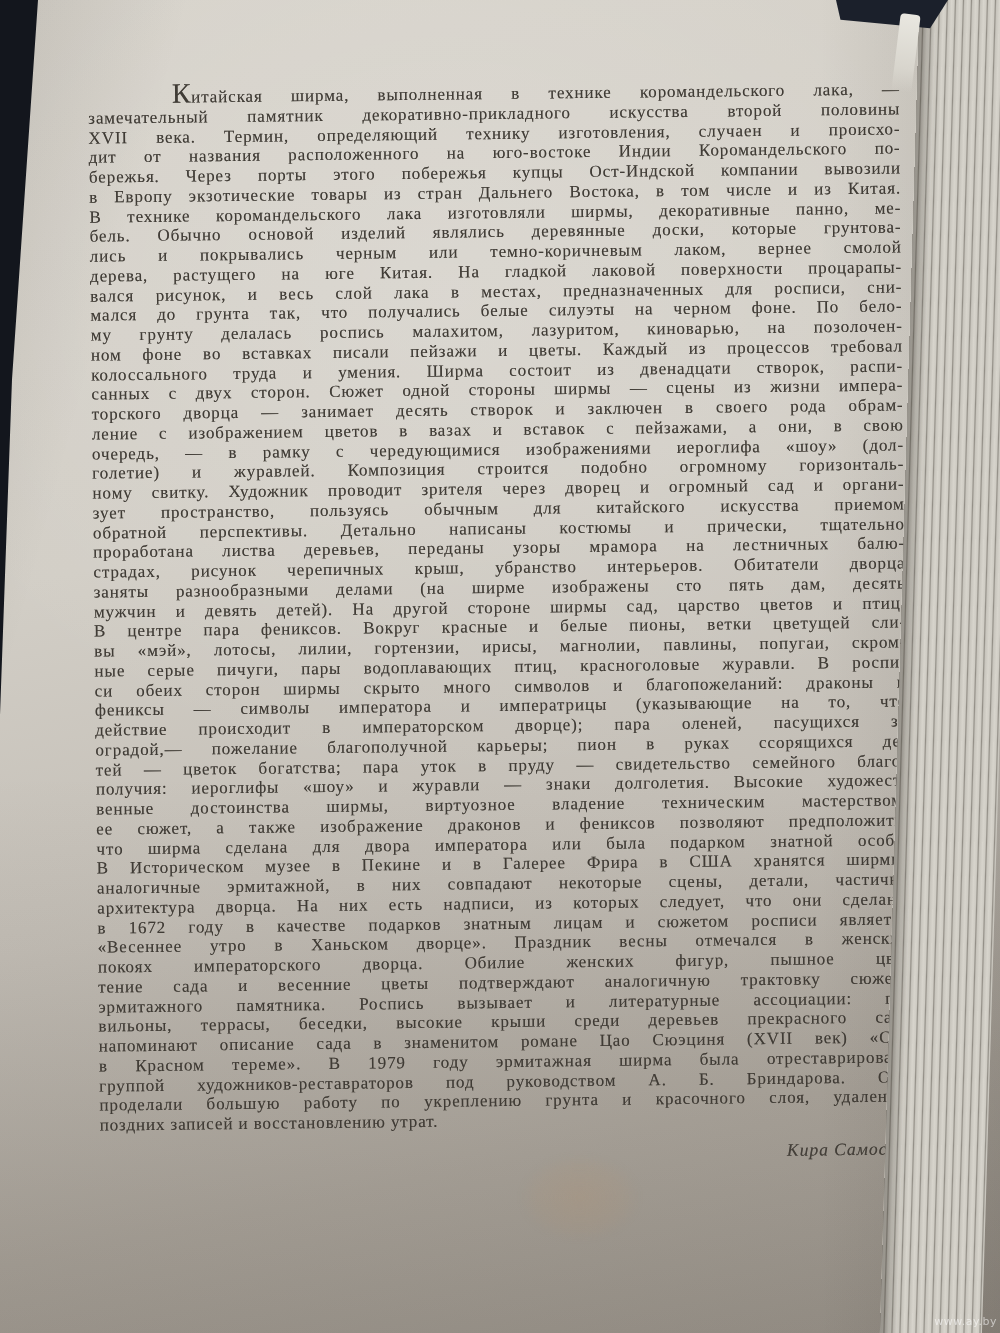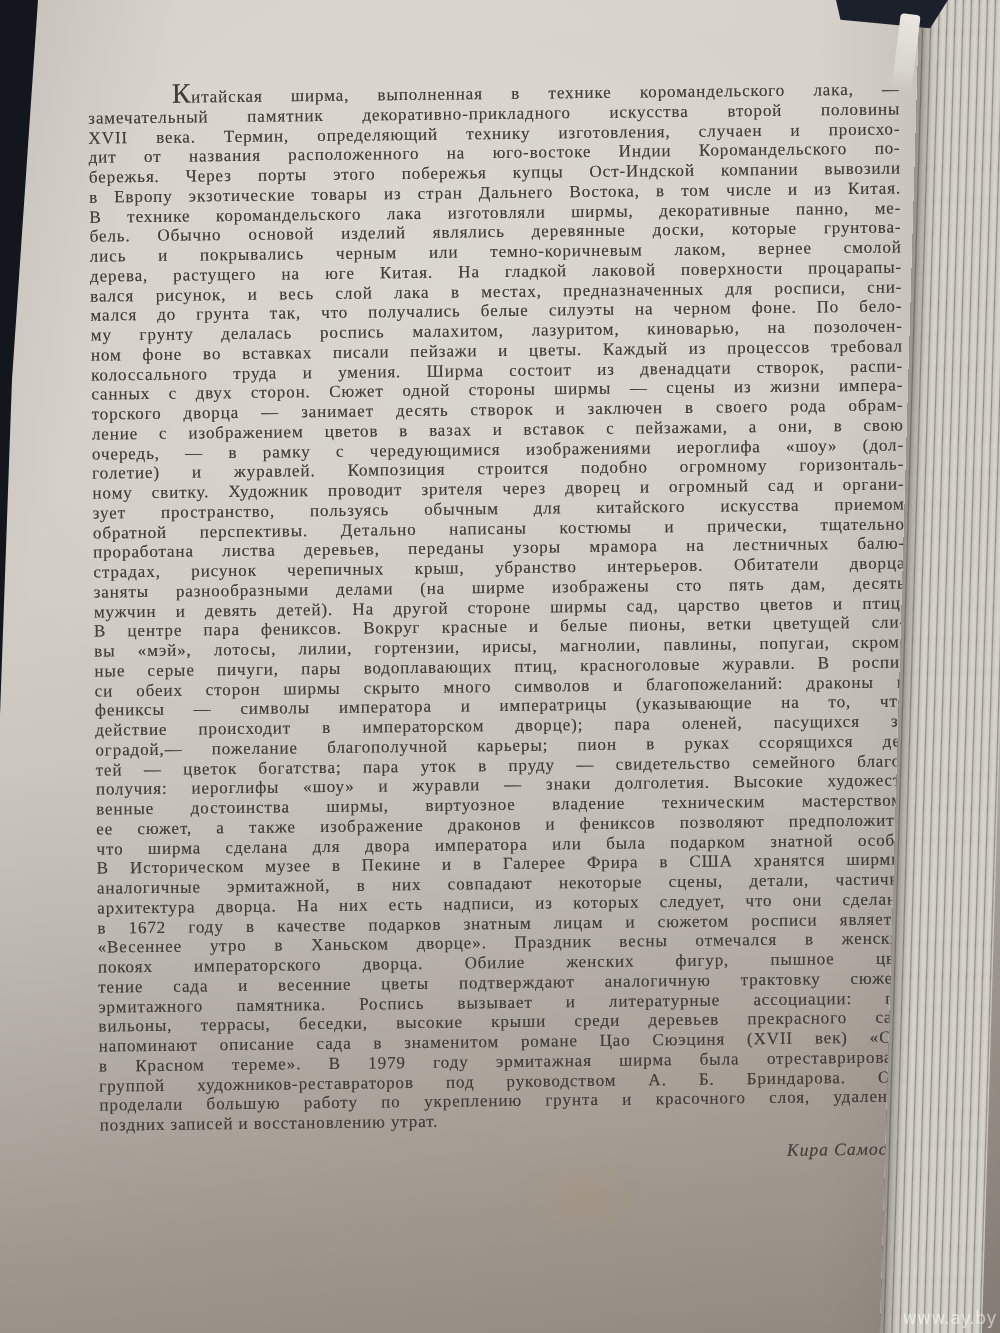--- a/index.html
+++ b/index.html
@@ -72,21 +72,21 @@
   .tl.last{text-align-last:left;}
   .initial{font-size:28px;line-height:0;letter-spacing:0.5px;}
   .signature{
     margin-top:12px;padding-right:2px;
     text-align:right;font-style:italic;font-size:17.5px;letter-spacing:1px;
     color:#45413b;
   }
   .watermark{
     position:absolute;right:3px;bottom:5px;z-index:60;
     font-family:"DejaVu Sans","Liberation Sans",sans-serif;
-    font-size:17px;color:rgba(255,255,255,0.55);letter-spacing:0.5px;
+    font-size:11px;color:rgba(255,255,255,0.55);letter-spacing:0.5px;
   }
 </style>
 </head>
 <body>
 
 <div class="photo">
 
   <div class="page"></div>
 
   <div class="stain"></div>

